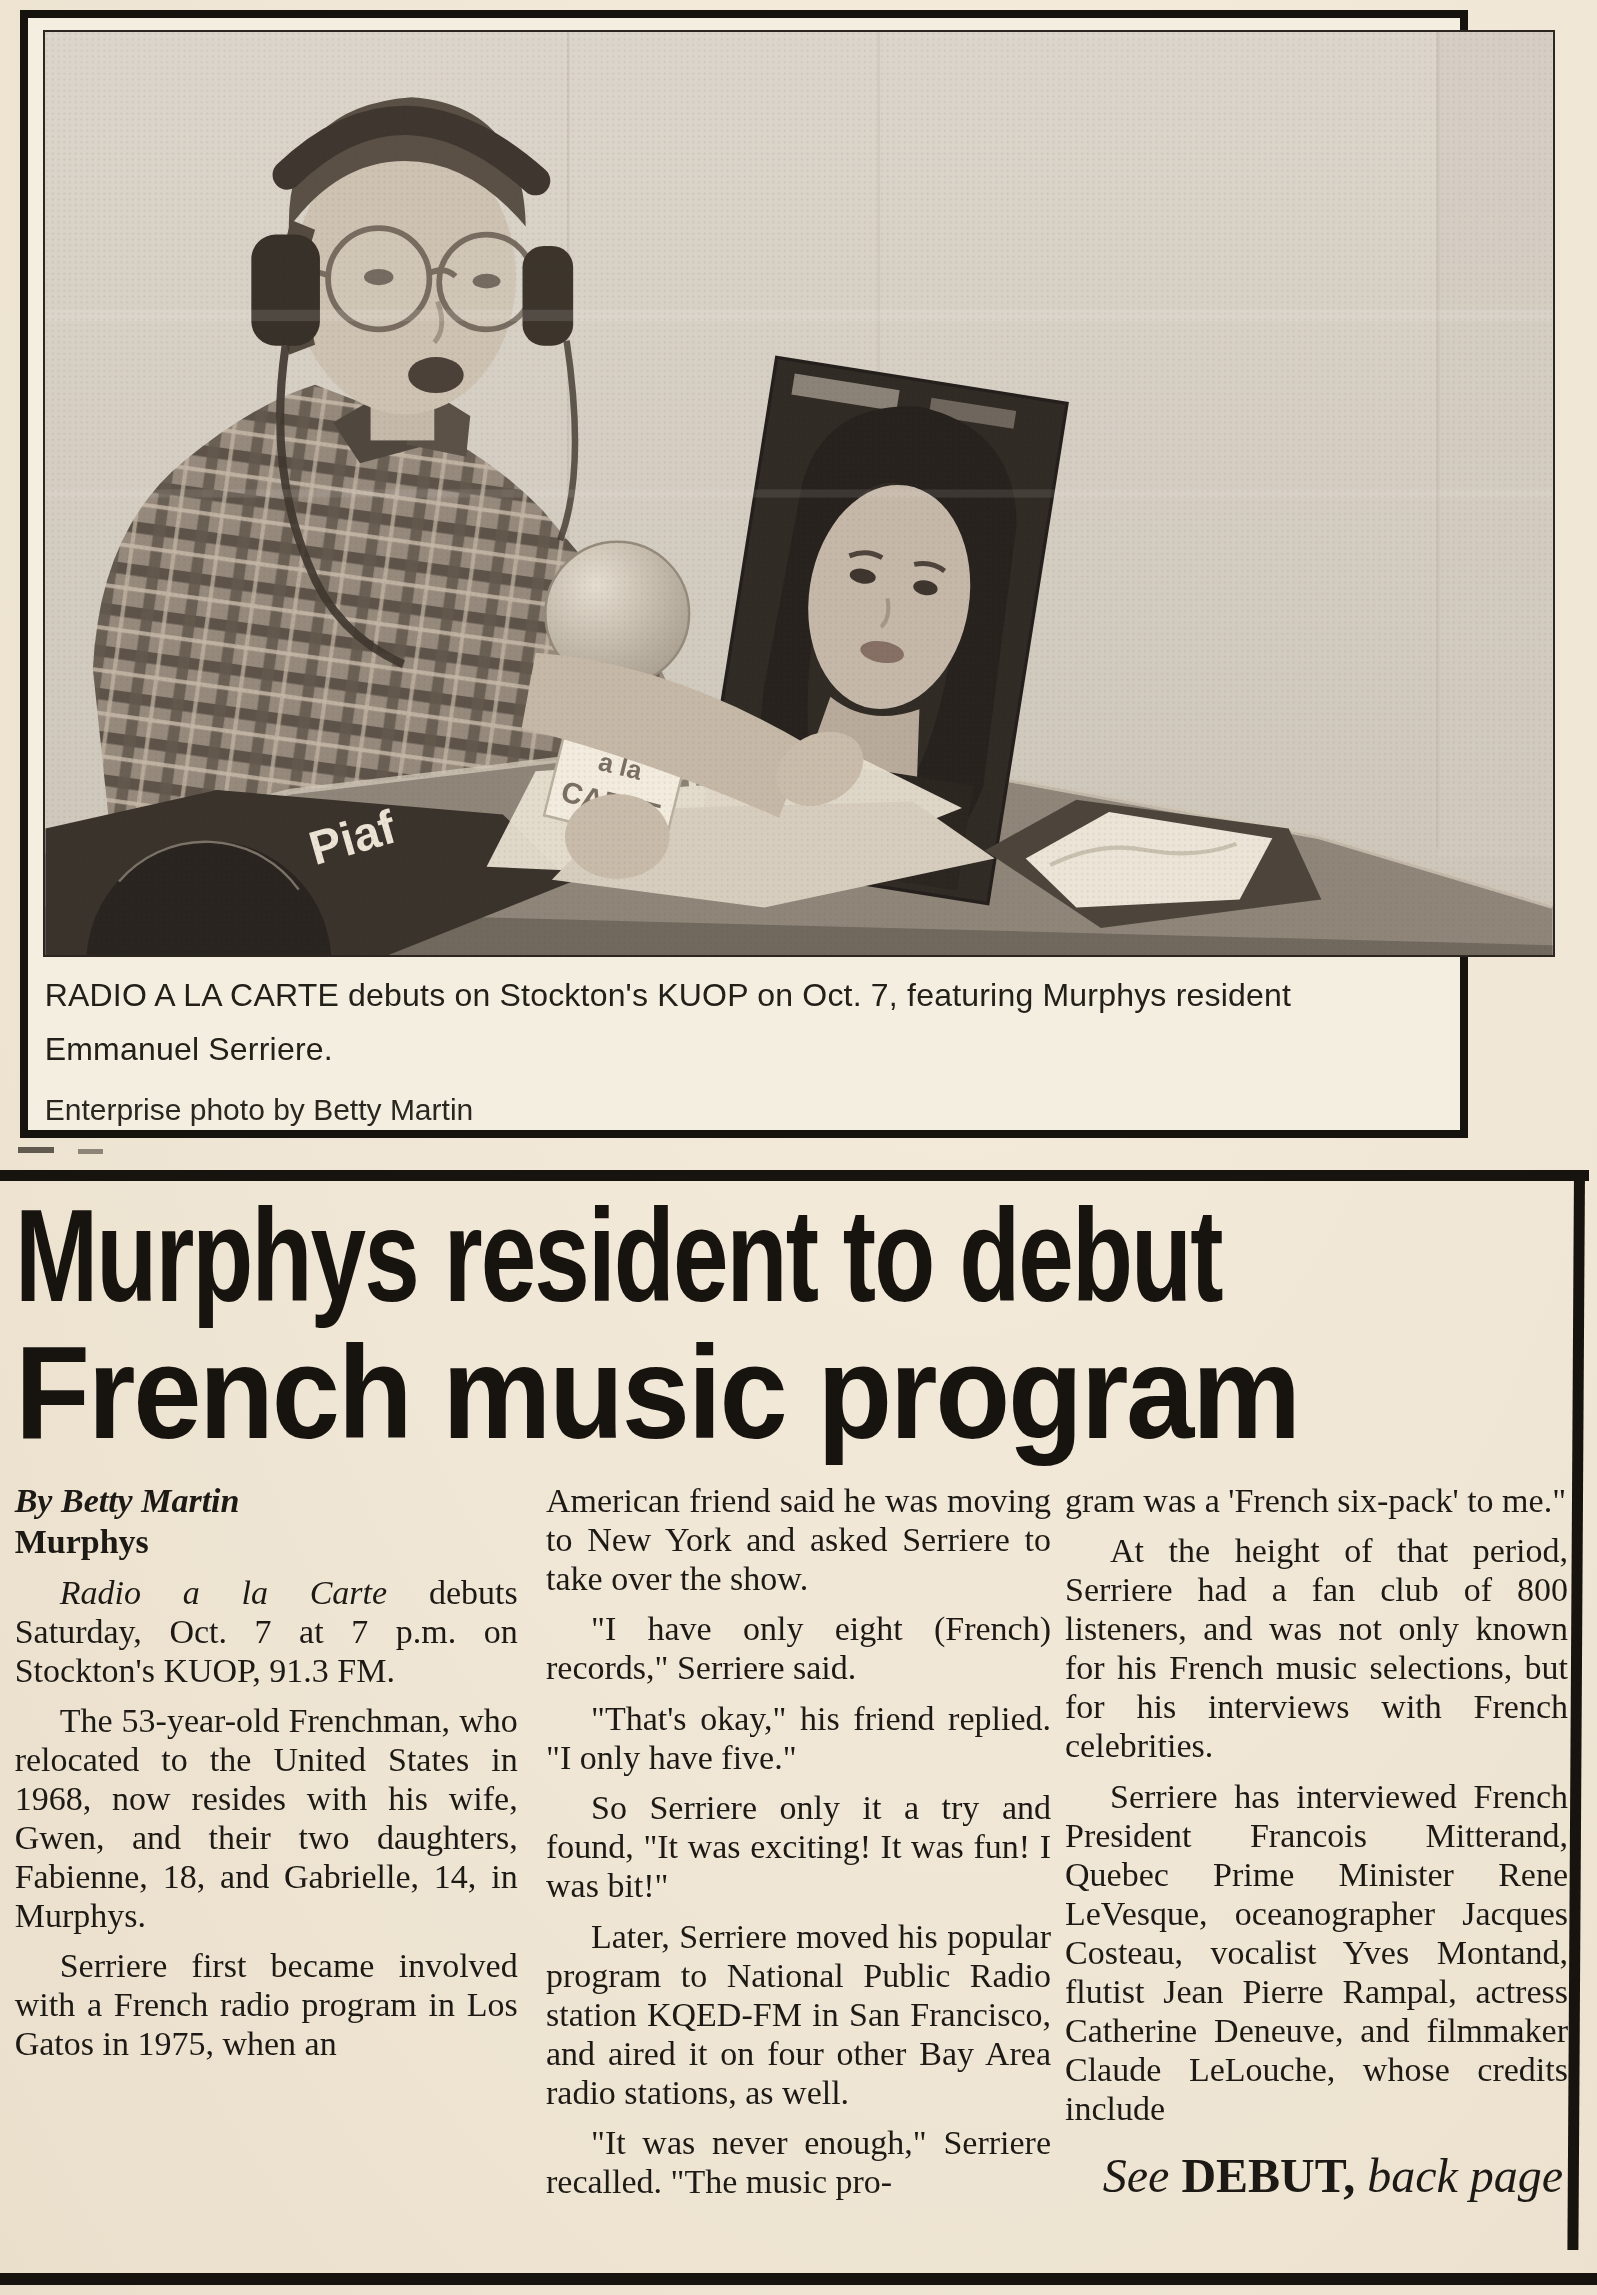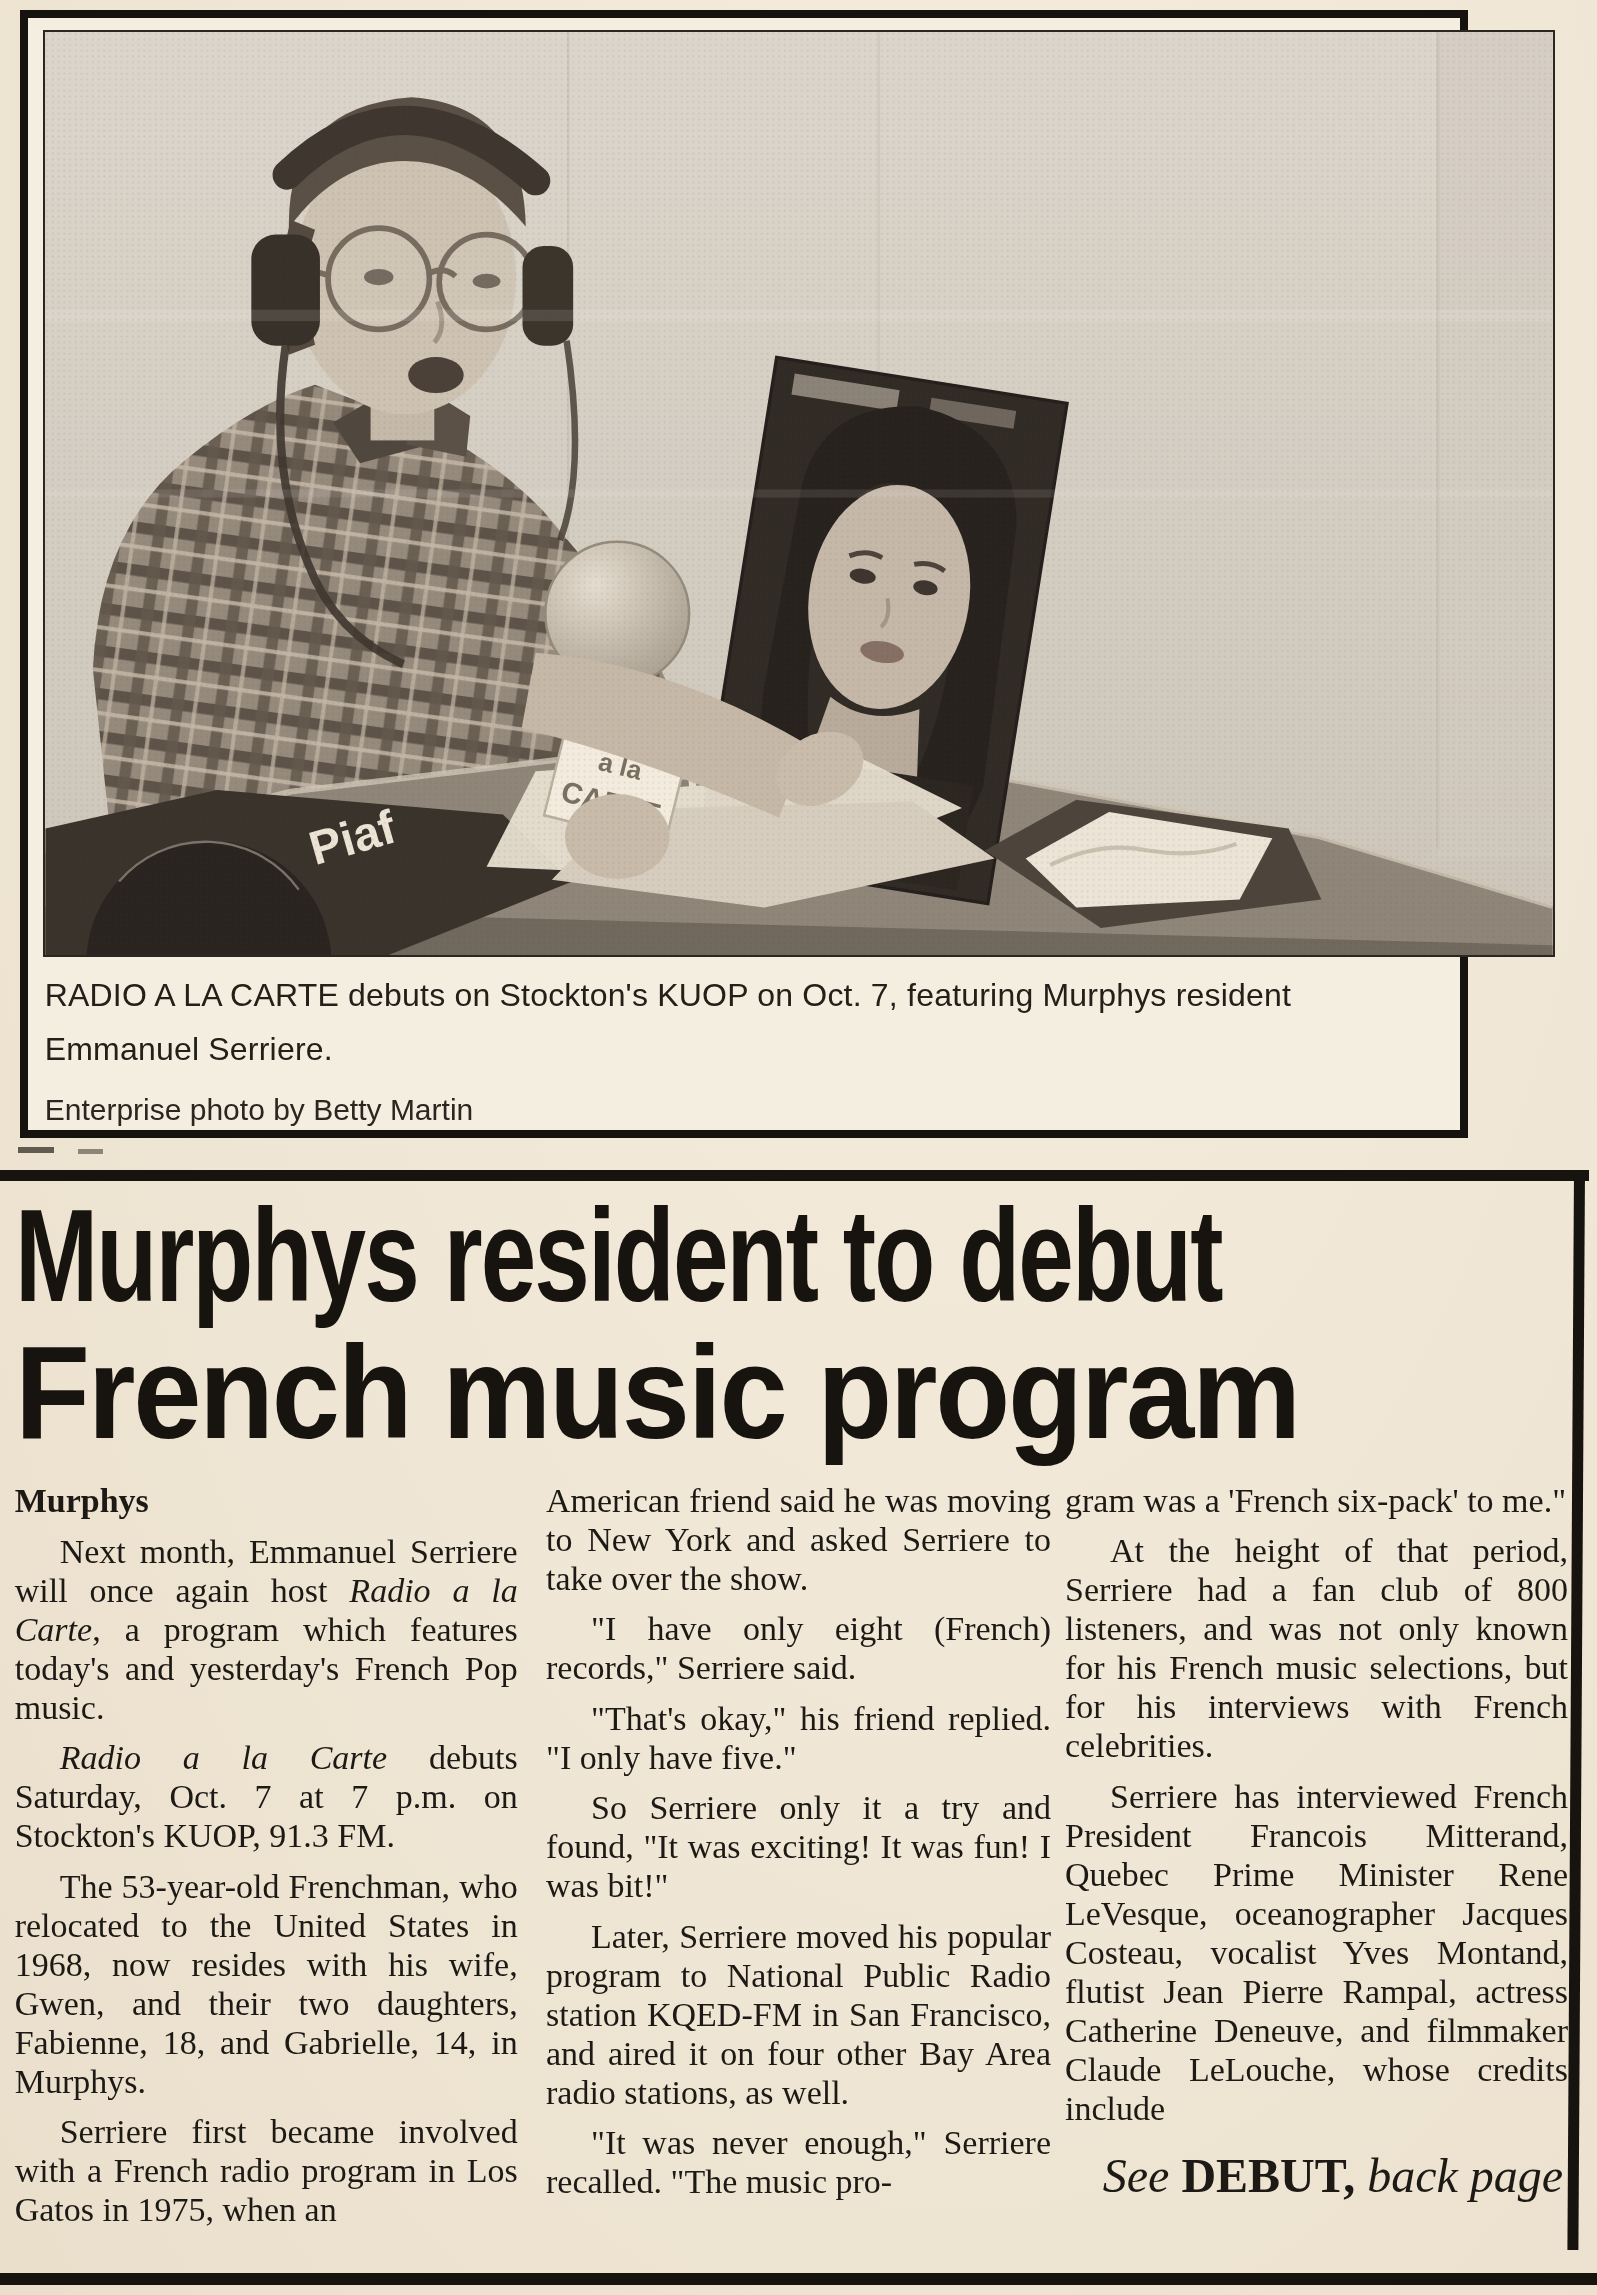--- a/index.html
+++ b/index.html
@@ -196,22 +196,22 @@
   <div class="rule rule-right"></div>
   <div class="rule rule-bottom"></div>
 
   <h1 class="headline">
     <span class="hl" style="transform: scaleX(0.756466);">Murphys resident to debut</span><br>
     <span class="hl" style="transform: scaleX(0.930152);">French music program</span>
   </h1>
 
   <div>
     <div class="col col-1">
+        <p class="para byline"><span class="it bo">By Betty Martin</span></p>
         <p class="para dateline"><span class="bo">Murphys</span></p>
-        <p class="para"><span>Next month, Emmanuel Serriere will once again host </span><span class="it">Radio a la Carte</span><span>, a program which features today's and yesterday's French Pop music.</span></p>
         <p class="para"><span class="it">Radio a la Carte</span><span> debuts Saturday, Oct. 7 at 7 p.m. on Stockton's KUOP, 91.3 FM.</span></p>
         <p class="para"><span>The 53-year-old Frenchman, who relocated to the United States in 1968, now resides with his wife, Gwen, and their two daughters, Fabienne, 18, and Gabrielle, 14, in Murphys.</span></p>
         <p class="para"><span>Serriere first became involved with a French radio program in Los Gatos in 1975, when an</span></p>
       </div>
     <div class="col col-2">
         <p class="para cont"><span>American friend said he was moving to New York and asked Serriere to take over the show.</span></p>
         <p class="para"><span>"I have only eight (French) records," Serriere said.</span></p>
         <p class="para"><span>"That's okay," his friend replied. "I only have five."</span></p>
         <p class="para"><span>So Serriere only it a try and found, "It was exciting! It was fun! I was bit!"</span></p>
         <p class="para"><span>Later, Serriere moved his popular program to National Public Radio station KQED-FM in San Francisco, and aired it on four other Bay Area radio stations, as well.</span></p>

